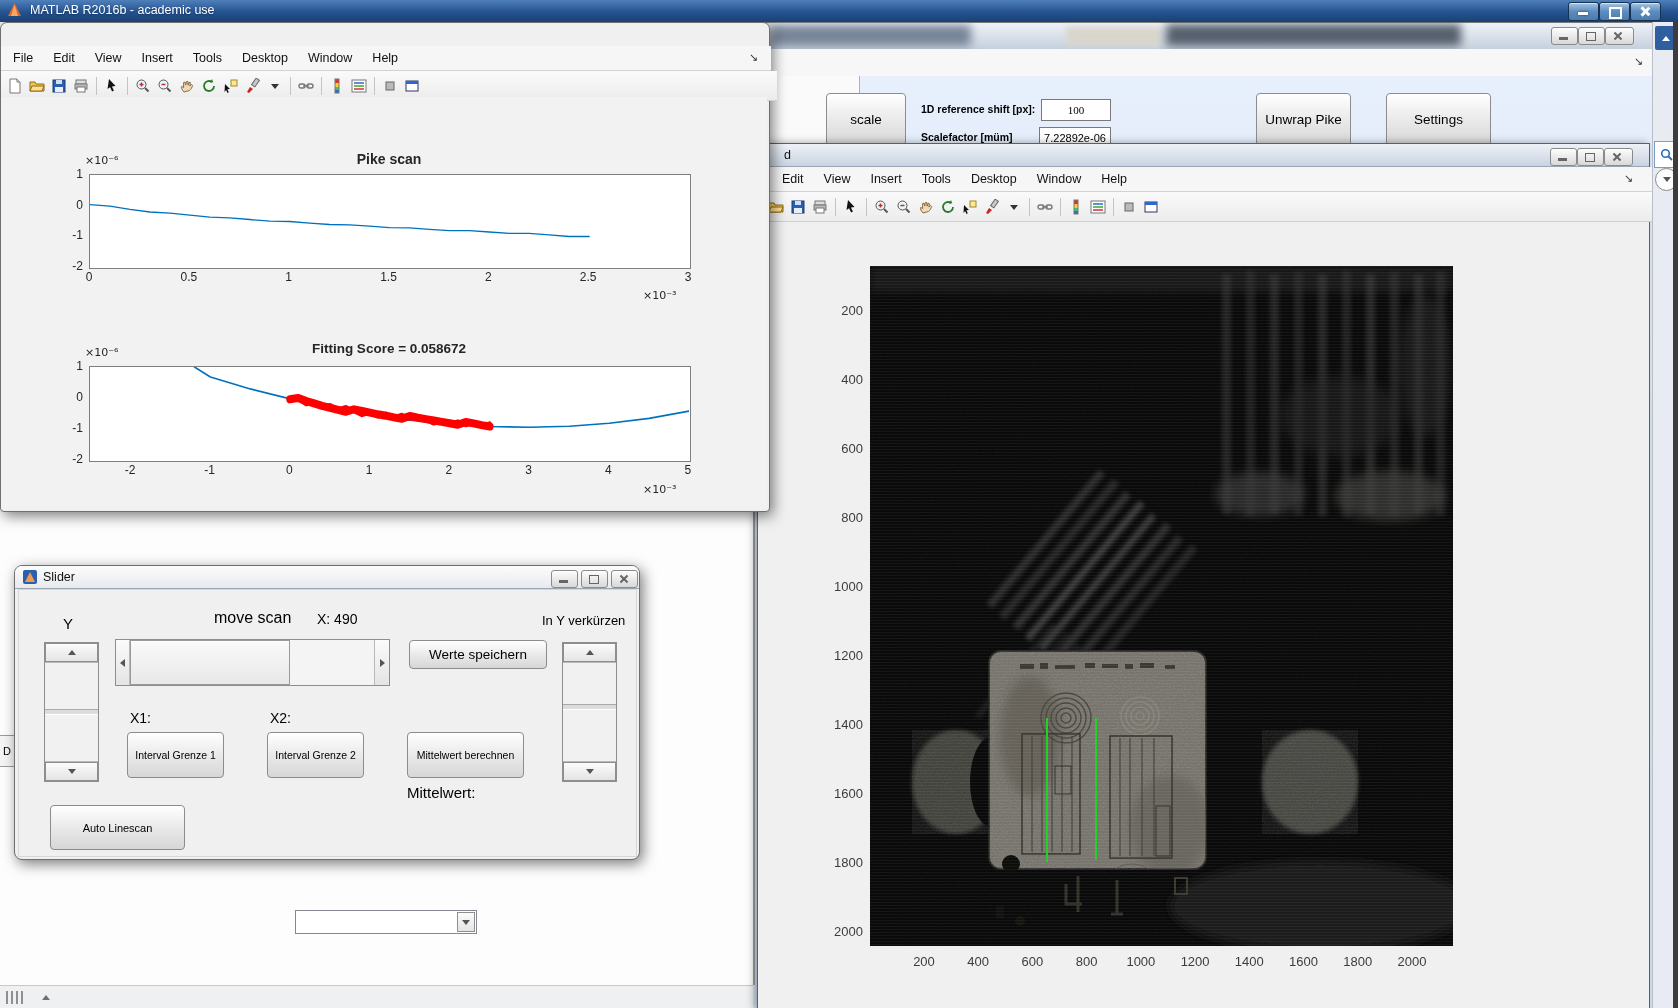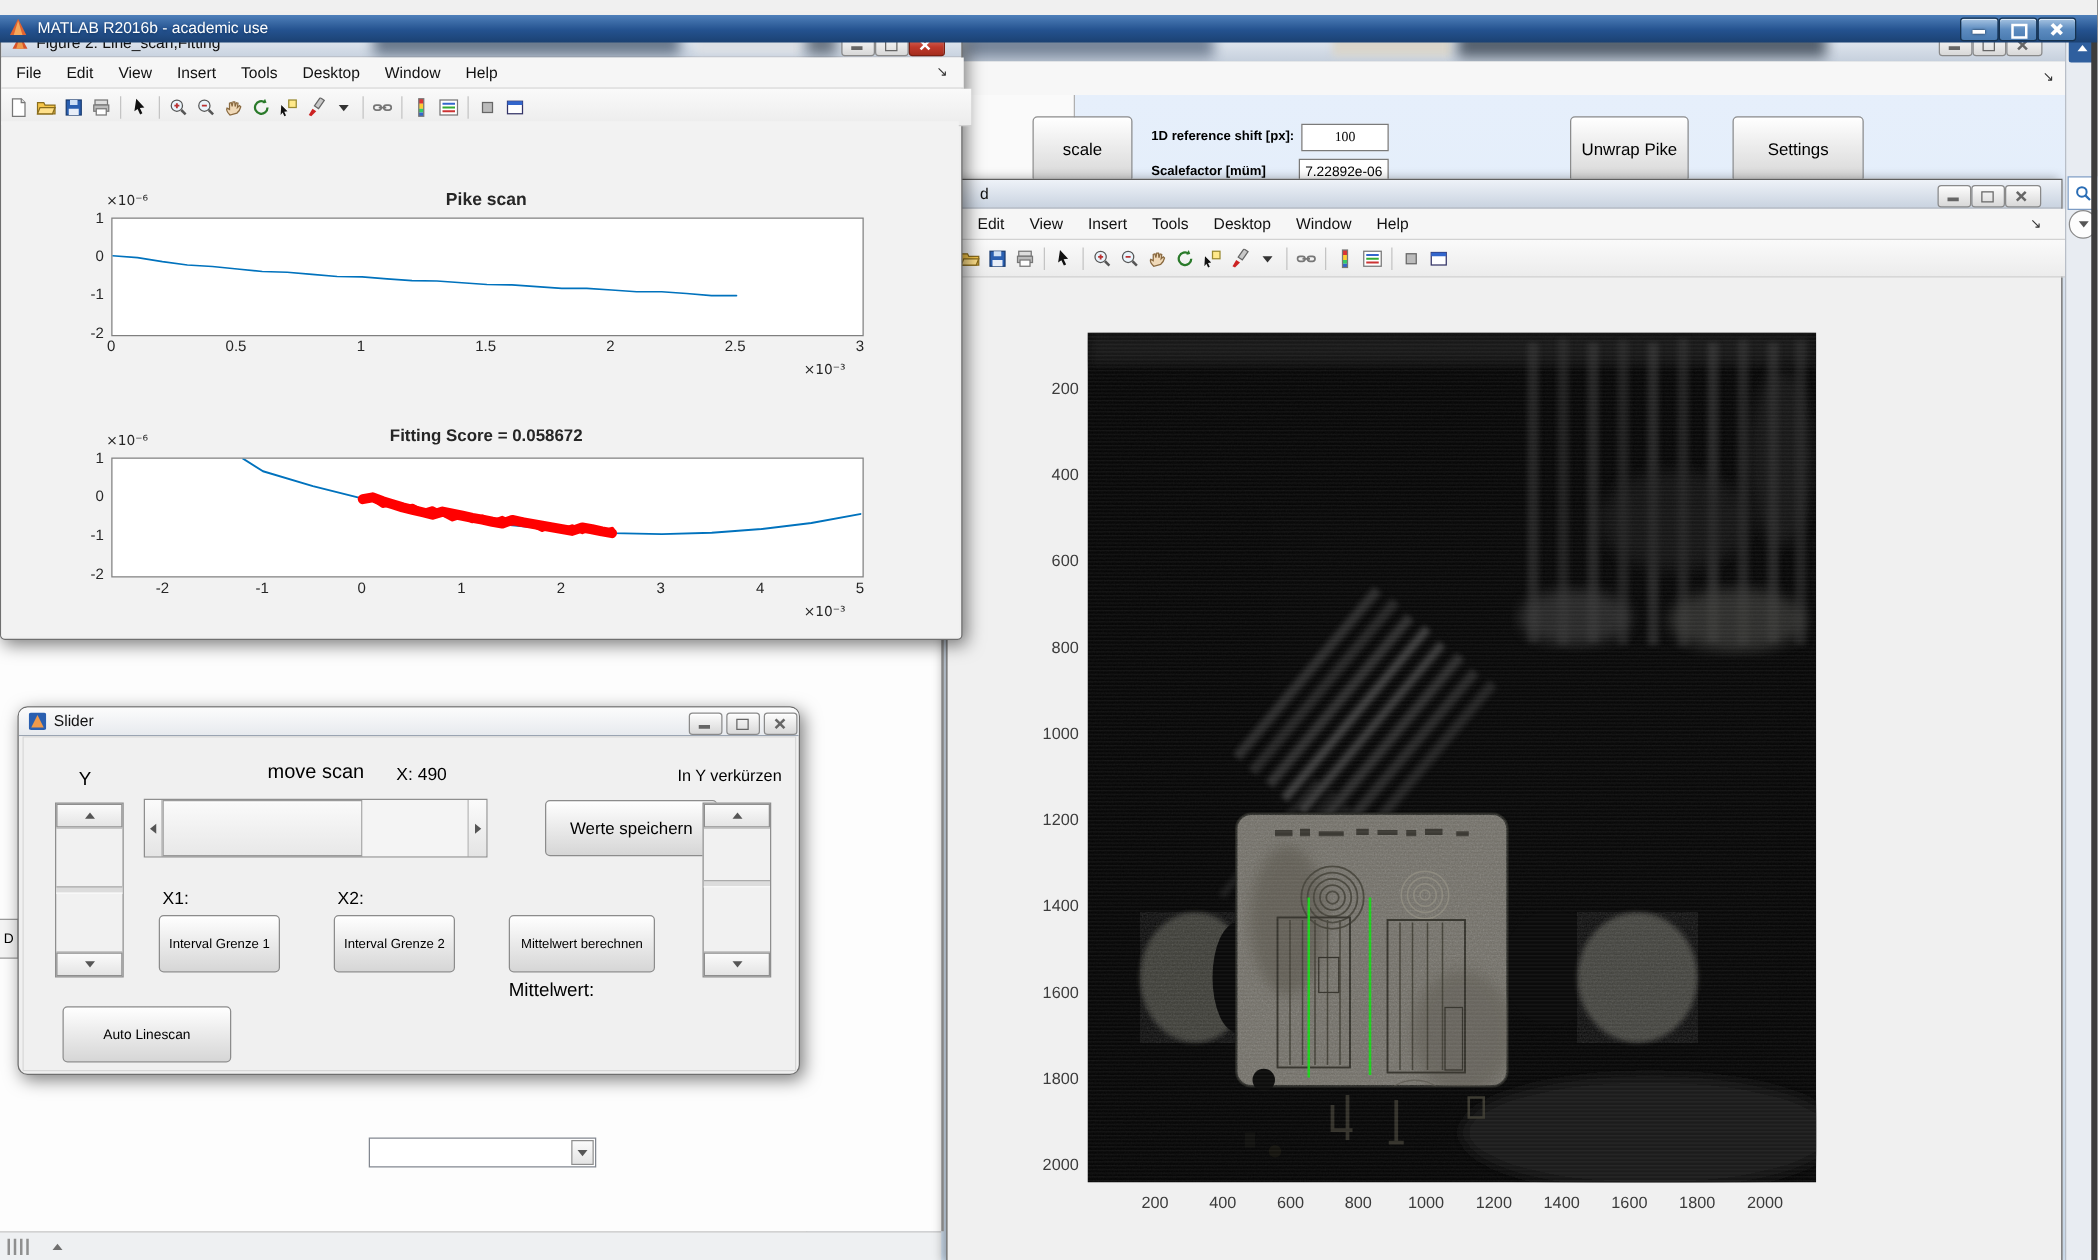--- a/index.html
+++ b/index.html
@@ -4,21 +4,21 @@
 <style>
   html,body{margin:0;padding:0;background:#444;}
   #screen{position:relative;width:1678px;height:1008px;overflow:hidden;background:#f0f0f0;
           font-family:"Liberation Sans",sans-serif;-webkit-font-smoothing:antialiased;}
   .abs{position:absolute;}
   .exp{font-family:"DejaVu Sans",sans-serif;}
 
   
   #main-titlebar{left:0;top:0;width:1678px;height:22px;
     background:linear-gradient(#5585bd,#2a5globe a87 60%,#1d4577);
-    background:linear-gradient(#4f80ba,#24528f 55%,#1b4172);color:#fff;font-size:12.5px;z-index:40;margin-top:12px;}
+    background:linear-gradient(#4f80ba,#24528f 55%,#1b4172);color:#fff;font-size:12.5px;z-index:40;}
   #main-titlebar .t{position:absolute;left:30px;top:3px;text-shadow:0 1px 2px #00224488;}
   .glassbtn{position:absolute;top:2px;width:29px;height:17px;border:1px solid #16324f;border-radius:3px;
     background:linear-gradient(#a7c4e2,#5d8cc0 50%,#4a7bb0);box-shadow:inset 0 1px 0 #d6e6f5;}
   .glassbtn .bar{position:absolute;left:9px;top:9px;width:10px;height:3px;background:#fff;box-shadow:0 0 2px #123;}
   .glassbtn .box{position:absolute;left:9px;top:4px;width:9px;height:8px;border:2px solid #fff;}
   .gx1,.gx2{position:absolute;left:13px;top:3px;width:2.5px;height:11px;background:#fff;}
   .gx1{transform:rotate(45deg);} .gx2{transform:rotate(-45deg);}
 
   
   .win{position:absolute;background:#f0f0f0;border:1px solid #6f6f6f;border-radius:7px 7px 4px 4px;
@@ -429,40 +429,20 @@
         <span>1000</span>
         <span>1200</span>
         <span>1400</span>
         <span>1600</span>
         <span>1800</span>
         <span>2000</span>
       </div>
   </div>
 
   <div class="win" style="left:0;top:22px;width:768px;height:488px;z-index:6;">
-    <div class="wtitle">
-      <svg width="14" height="14" style="position:absolute;left:8px;top:4px;">
-        <polygon points="7,1 13,12 1,12" fill="#d7542c"></polygon>
-          <polygon points="7,1 10,12 4,12" fill="#f09a4b"></polygon>
-      </svg>
-      <span class="t">Figure 2: Line_scan,Fitting</span>
-      <div class="abs blur1" style="left:298px;top:1px;width:245px;height:20px;background:#4c5d72;opacity:.8;"></div>
-      <div class="abs blur2" style="left:556px;top:2px;width:84px;height:18px;background:#dde0e5;opacity:.9;"></div>
-      <div class="abs blur1" style="left:644px;top:1px;width:24px;height:20px;background:#3a4654;opacity:.7;"></div>
-      <div class="ctl" style="left:672px;">
-          <span class="bar"></span>
-        </div>
-      <div class="ctl" style="left:699px;">
-          <span class="box"></span>
-        </div>
-      <div class="ctl red" style="left:726px;width:27px;">
-          <span class="x1"></span>
-          <span class="x2"></span>
-        </div>
-    </div>
     <div class="menu-bar" style="left:0;top:23px;width:100%;height:24px;padding-left:2px;">
         <span class="menu-item">File</span>
         <span class="menu-item">Edit</span>
         <span class="menu-item">View</span>
         <span class="menu-item">Insert</span>
         <span class="menu-item">Tools</span>
         <span class="menu-item">Desktop</span>
         <span class="menu-item">Window</span>
         <span class="menu-item">Help</span>
       </div>
@@ -679,21 +659,21 @@
         <div class="sl-btn" style="width:13px;border:none;border-right:1px solid #b9b9b9;">
             <span class="tri left"></span>
           </div>
         <div style="width:158px;background:linear-gradient(#fafafa,#e8e8e8);border:1px solid #9a9a9a;margin:0;box-shadow:inset 0 1px 0 #fff;"></div>
         <div style="flex:1;background:#f4f4f4;"></div>
         <div class="sl-btn" style="width:14px;border:none;border-left:1px solid #b9b9b9;">
             <span class="tri right"></span>
           </div>
       </div>
 
-      <button class="mbtn" style="left:390px;top:50px;width:138px;height:45px;font-size:13.5px;margin-left:27px;">Werte speichern</button>
+      <button class="mbtn" style="left:390px;top:50px;width:138px;height:29px;font-size:13.5px;">Werte speichern</button>
 
       <div class="vslider" style="left:543px;top:52px;height:138px;">
         <div class="arrow sl-btn">
             <span class="tri up"></span>
           </div>
         <div class="trackA" style="flex:0.8;"></div>
         <div class="gap"></div>
         <div class="trackB"></div>
         <div class="arrow sl-btn">
             <span class="tri down"></span>

